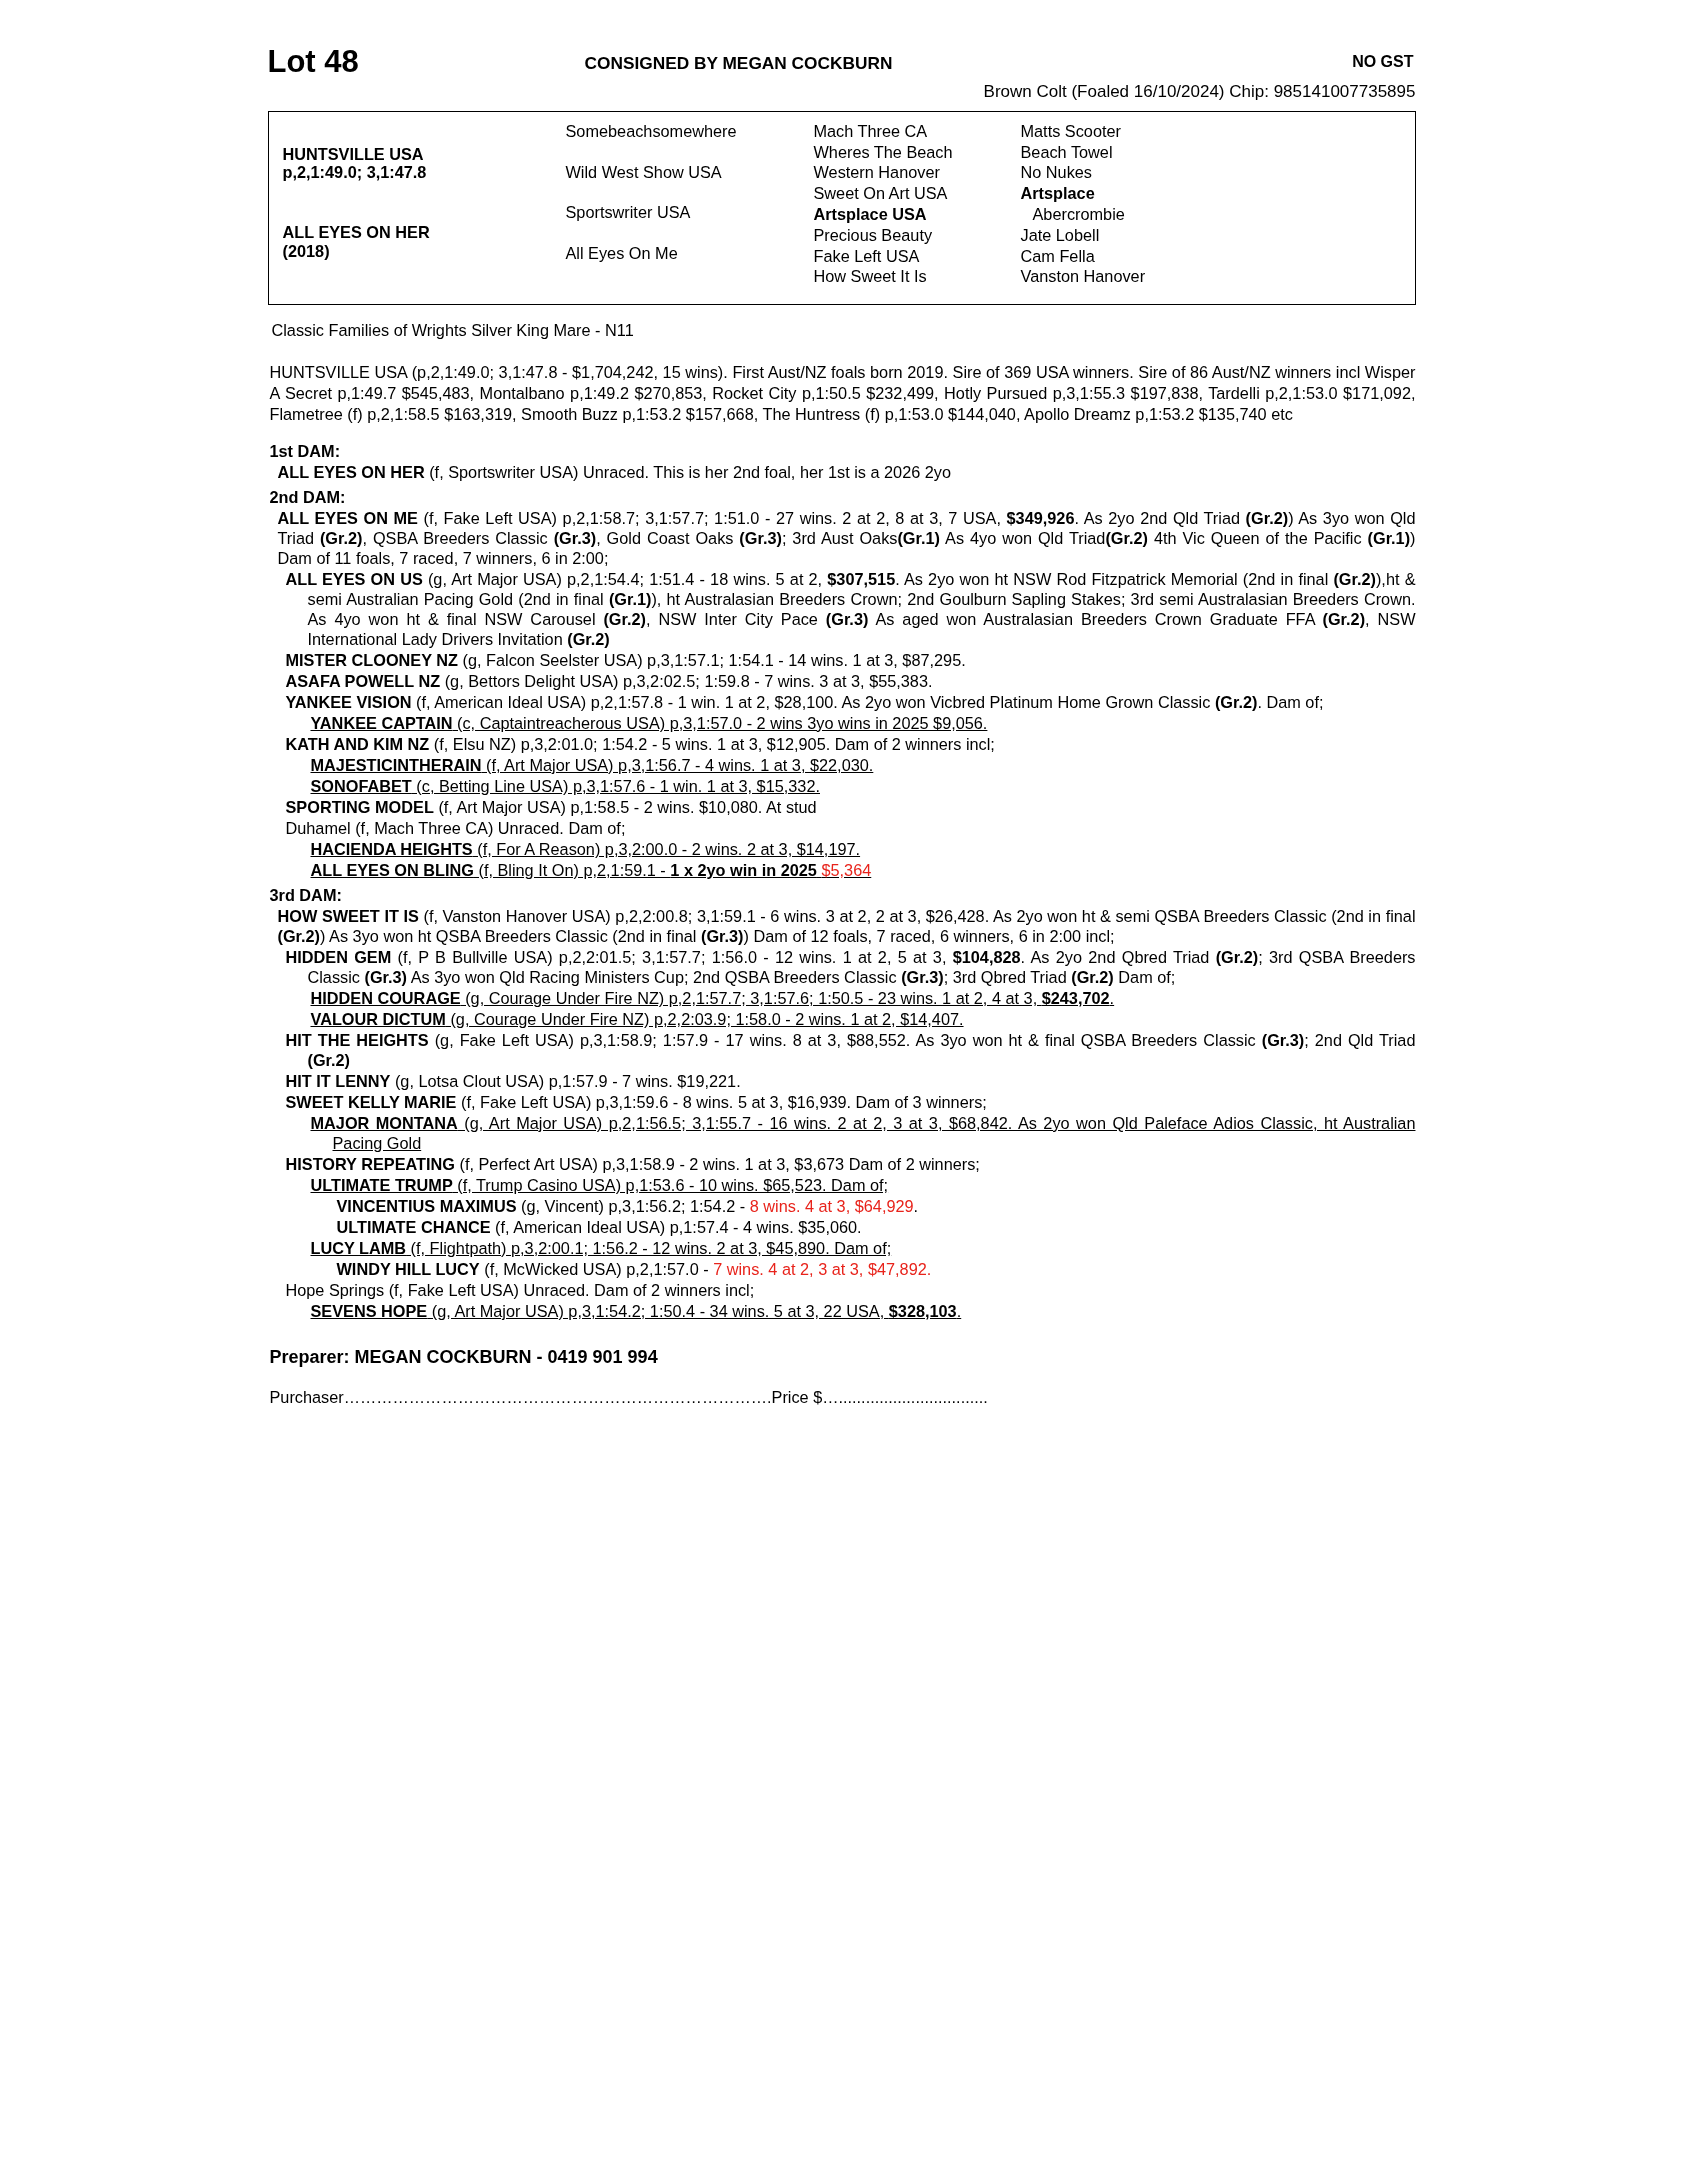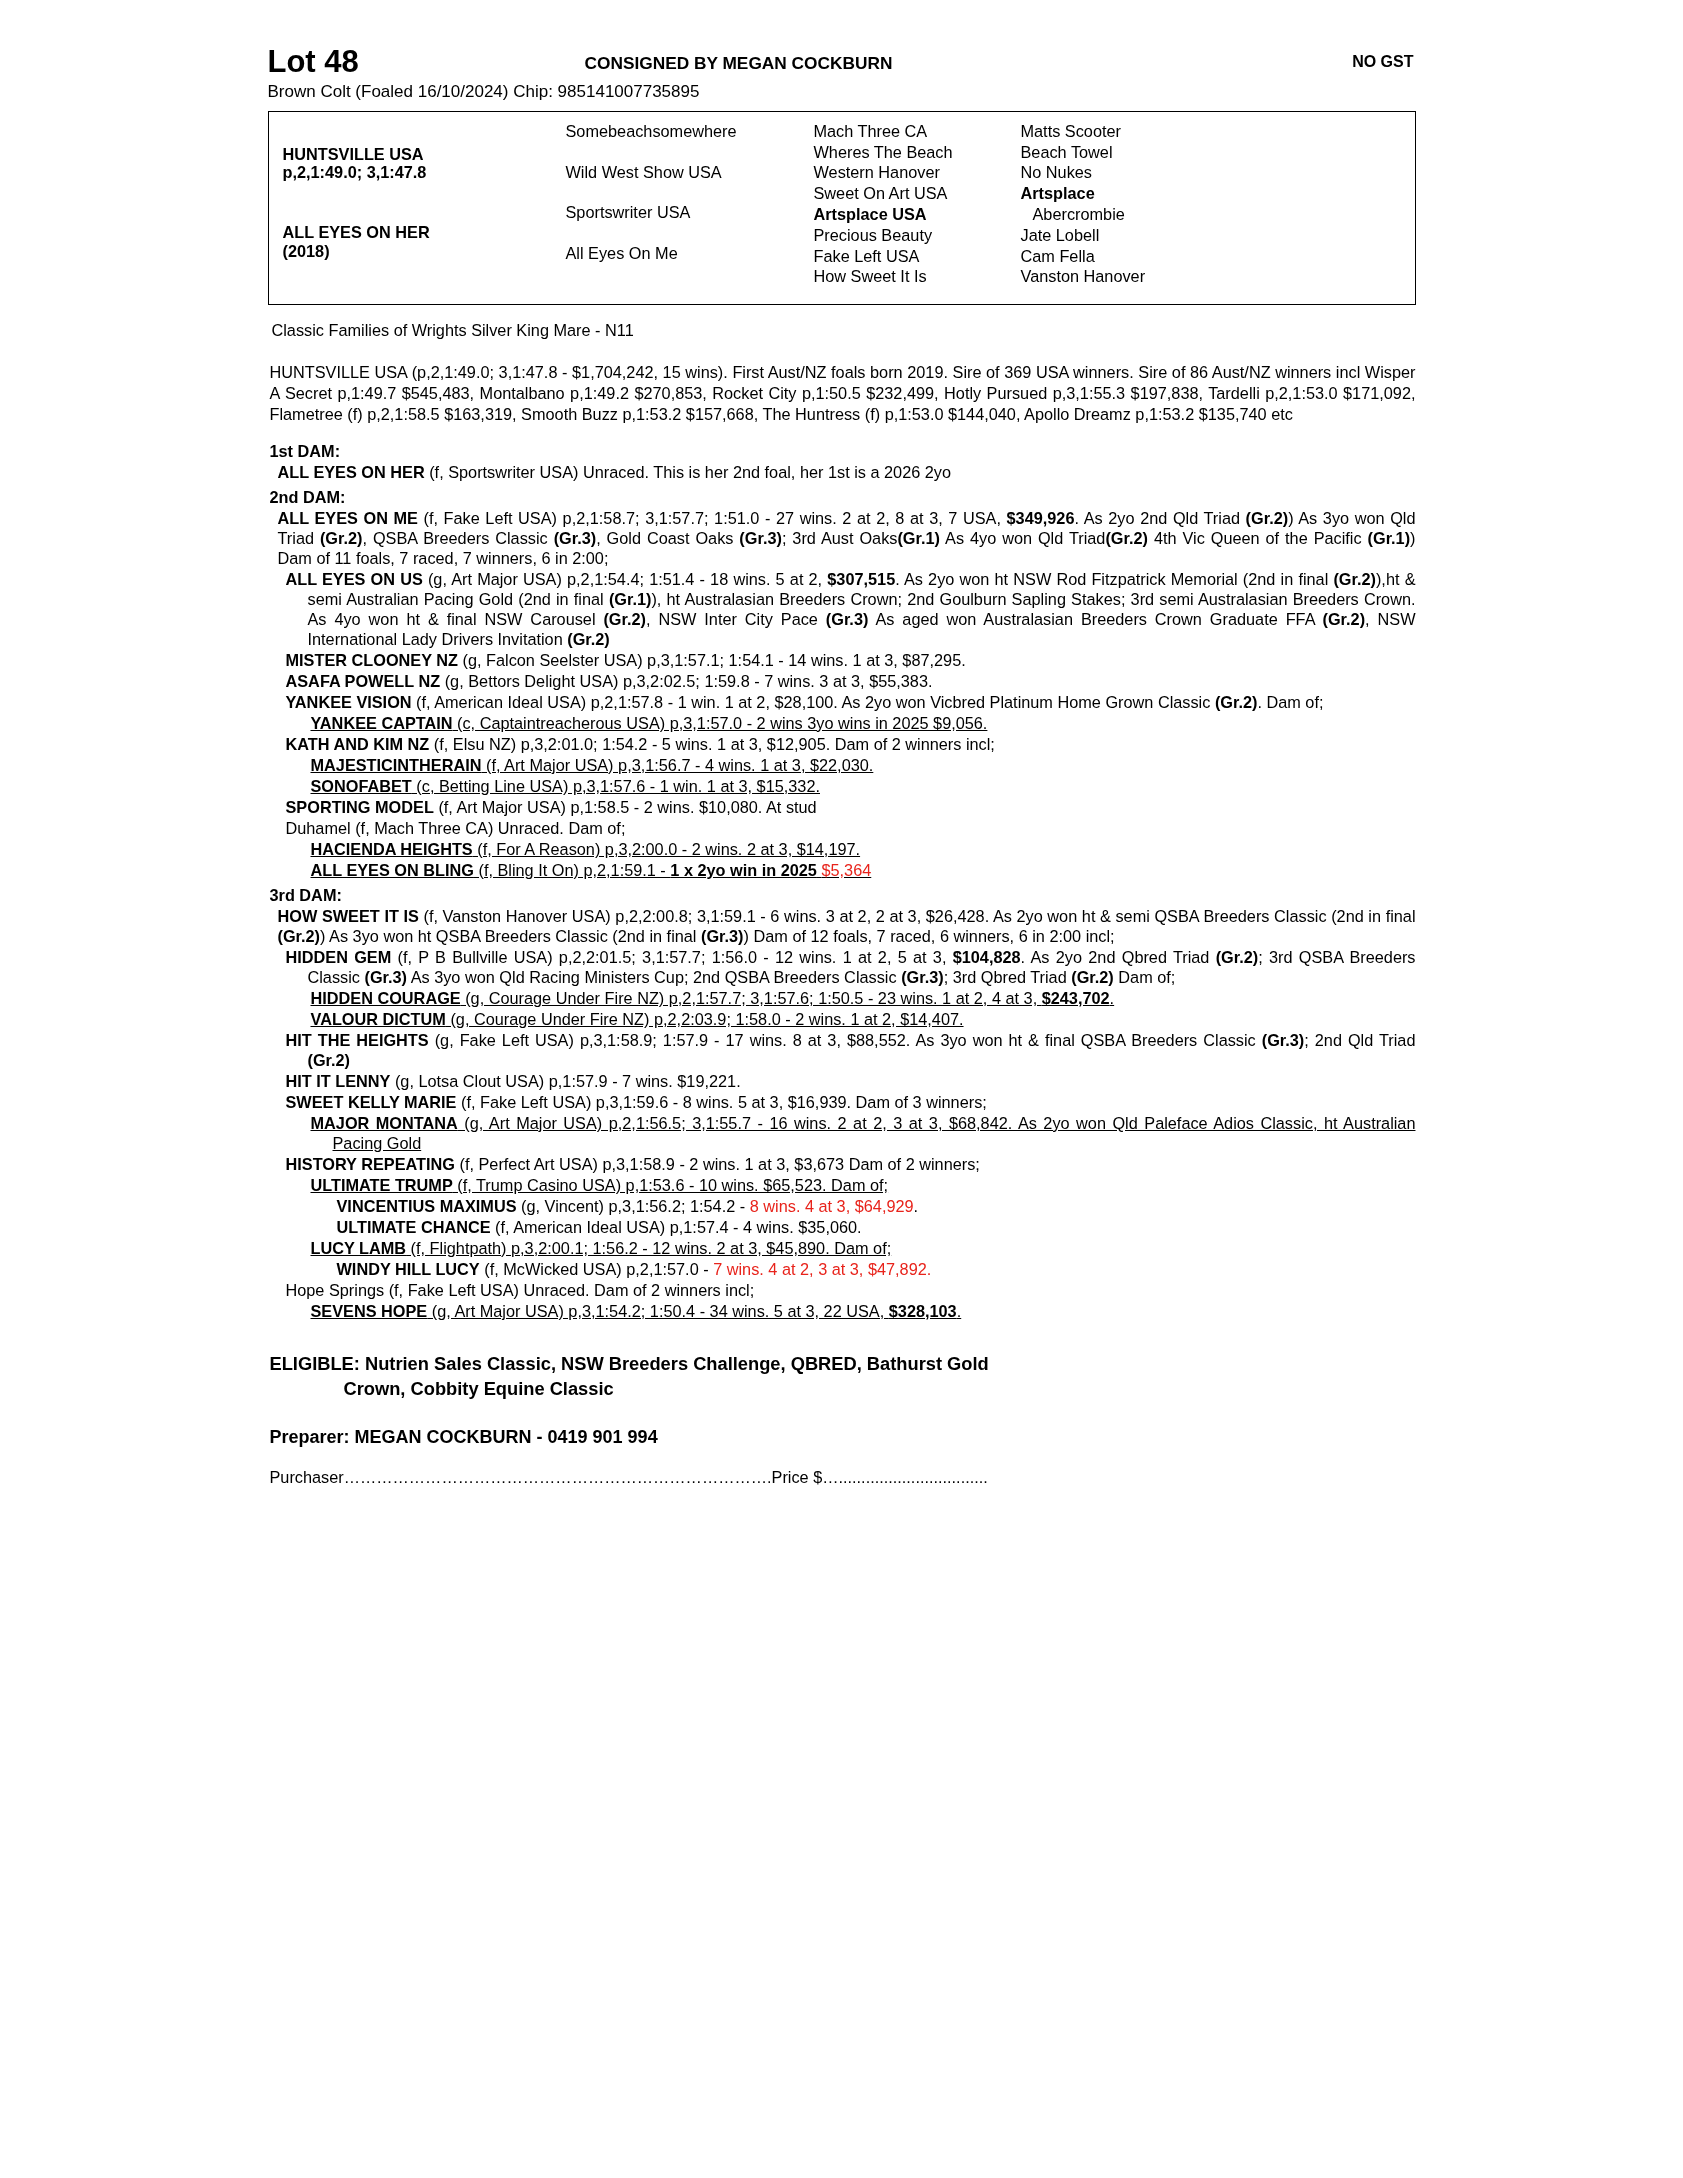--- a/index.html
+++ b/index.html
@@ -31,21 +31,21 @@
   .consigned {
     position:absolute; left:317px; top:9px;
     font-size:17.3px; font-weight:bold;
   }
   .nogst {
     position:absolute; right:2px; top:9px;
     font-size:16px; font-weight:bold;
   }
   .subhdr {
     position:absolute; left:0; right:0; top:38px;
-    text-align:left;
+    text-align:right;
     font-size:17px;
   }
 
   
   .ped {
     border:1.6px solid #000;
     margin-top:4px;
     height:194px;
     position:relative;
     box-sizing:border-box;
@@ -209,24 +209,20 @@
         <div class="l i1"><b>HISTORY REPEATING</b> (f, Perfect Art USA) p,3,1:58.9 - 2 wins. 1 at 3, $3,673 Dam of 2 winners;</div>
         <div class="l i2"><b>ULTIMATE TRUMP</b> (f, Trump Casino USA) p,1:53.6 - 10 wins. $65,523. Dam of;</div>
         <div class="l i3"><b>VINCENTIUS MAXIMUS</b> (g, Vincent) p,3,1:56.2; 1:54.2 - <span class="red">8 wins. 4 at 3, $64,929</span>.</div>
         <div class="l i3"><b>ULTIMATE CHANCE</b> (f, American Ideal USA) p,1:57.4 - 4 wins. $35,060.</div>
         <div class="l i2"><b>LUCY LAMB</b> (f, Flightpath) p,3,2:00.1; 1:56.2 - 12 wins. 2 at 3, $45,890. Dam of;</div>
         <div class="l i3"><b>WINDY HILL LUCY</b> (f, McWicked USA) p,2,1:57.0 - <span class="red">7 wins. 4 at 2, 3 at 3, $47,892.</span></div>
         <div class="l i1">Hope Springs (f, Fake Left USA) Unraced. Dam of 2 winners incl;</div>
         <div class="l i2"><b>SEVENS HOPE</b> (g, Art Major USA) p,3,1:54.2; 1:50.4 - 34 wins. 5 at 3, 22 USA, <b>$328,103</b>.</div>
       </div>
 
-    <div class="eligible">
-      <span>ELIGIBLE: Nutrien Sales Classic, NSW Breeders Challenge, QBRED, Bathurst Gold</span>
-      <span class="ind">Crown, Cobbity Equine Classic</span>
-    </div>
 
     <div class="preparer">Preparer: MEGAN COCKBURN - 0419 901 994</div>
 
     <div class="purchaser">Purchaser…………………………………………………………………….Price $….................................</div>
 
   </div>
 </div>
 
 
 </body></html>

